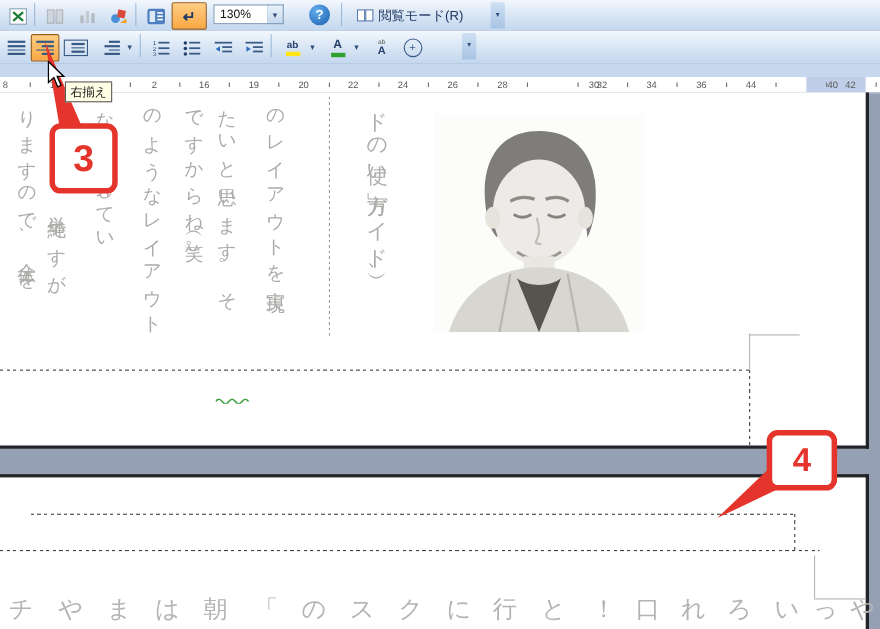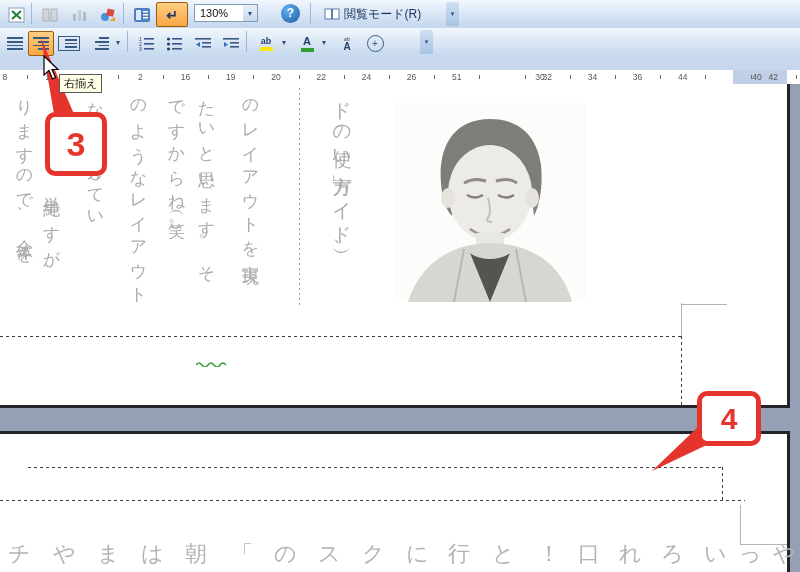--- a/index.html
+++ b/index.html
@@ -257,21 +257,21 @@
       <span class="rnum" style="left: 230.8px;">19</span>
       <span class="rtick" style="left: 253.4px;"></span>
       <span class="rnum" style="left: 276px;">20</span>
       <span class="rtick" style="left: 298.6px;"></span>
       <span class="rnum" style="left: 321.2px;">22</span>
       <span class="rtick" style="left: 343.8px;"></span>
       <span class="rnum" style="left: 366.4px;">24</span>
       <span class="rtick" style="left: 389px;"></span>
       <span class="rnum" style="left: 411.6px;">26</span>
       <span class="rtick" style="left: 434.2px;"></span>
-      <span class="rnum" style="left: 456.8px;">51</span>
+      <span class="rnum" style="left: 456.8px;">28</span>
       <span class="rtick" style="left: 479.4px;"></span>
       <span class="rnum" style="left: 502px; margin-left: 38px;">30</span>
       <span class="rtick" style="left: 524.6px;"></span>
       <span class="rnum" style="left: 547.2px;">32</span>
       <span class="rtick" style="left: 569.8px;"></span>
       <span class="rnum" style="left: 592.4px;">34</span>
       <span class="rtick" style="left: 615px;"></span>
       <span class="rnum" style="left: 637.6px;">36</span>
       <span class="rtick" style="left: 660.2px;"></span>
       <span class="rnum" style="left: 682.8px;">44</span>

